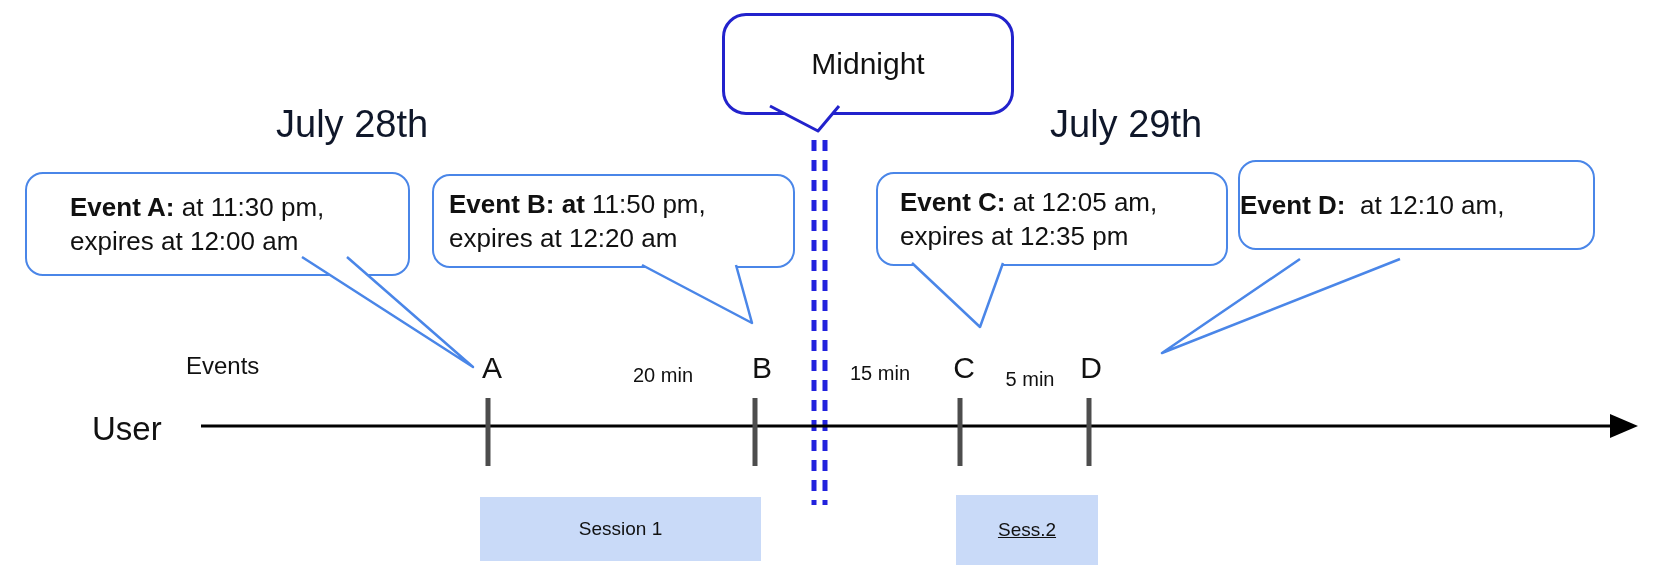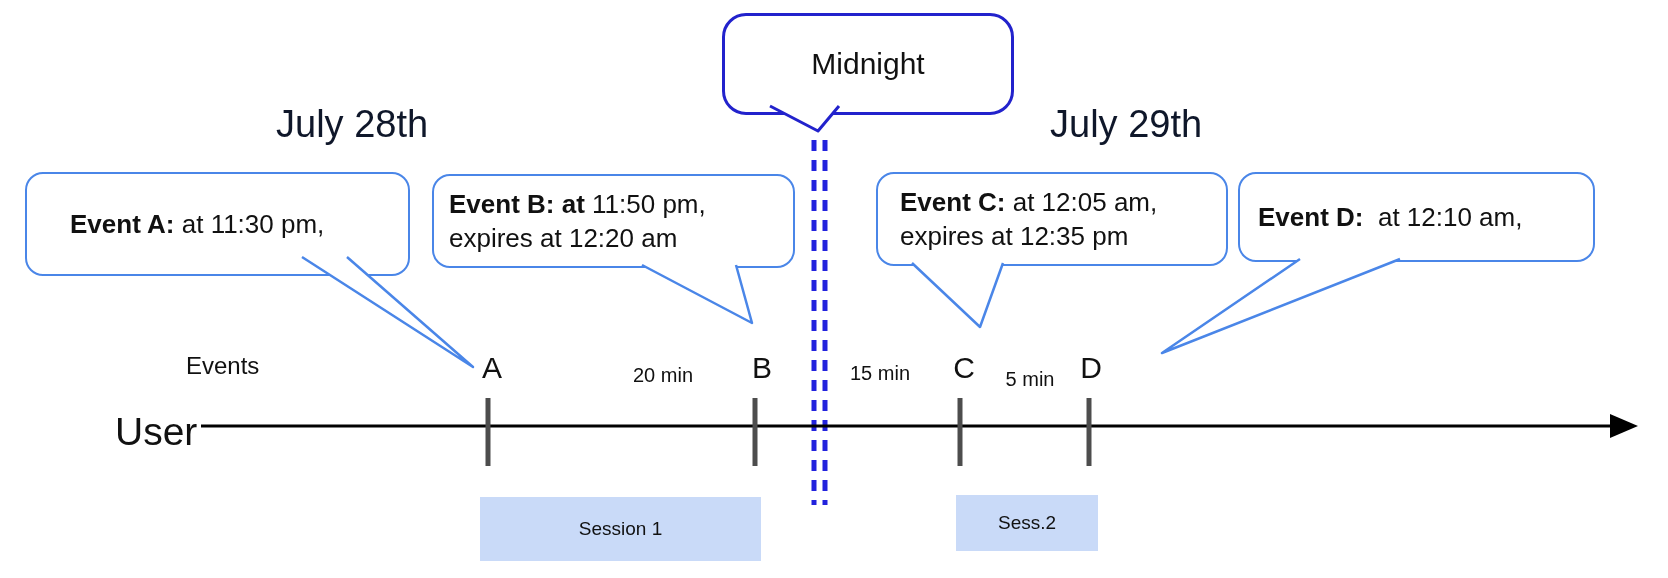--- a/index.html
+++ b/index.html
@@ -39,42 +39,42 @@
     font-size: 26px;
     line-height: 34px;
     display: flex; flex-direction: column; justify-content: center;
     box-sizing: border-box;
     z-index: 1;
   }
   .event-callout .line { white-space: pre-wrap; }
   .callout-a { left: 25px;   top: 172px; width: 385px; height: 104px; padding-left: 43px; }
   .callout-b { left: 432px;  top: 174px; width: 363px; height: 94px; padding-left: 15px; }
   .callout-c { left: 853px;  top: 172px; width: 352px; height: 94px; padding-left: 22px; margin-left: 23px; }
-  .callout-d { left: 1238px; top: 172px; width: 357px; height: 90px; padding-left: 18px; }
+  .callout-d { left: 1238px; top: 160px; width: 357px; height: 90px; }
   .small-label { position: absolute; z-index: 3; }
   .events-label { left: 186px; top: 352px; font-size: 24px; }
-  .user-label   { left: 115px; top: 410px; font-size: 39px; }
+  .user-label   { left: 92px; top: 410px; font-size: 33px; }
   .tick-label   { width: 60px; text-align: center; font-size: 30px; top: 351px; }
   .tick-a { left: 462px; }
   .tick-b { left: 732px; }
   .tick-c { left: 934px; }
   .tick-d { left: 1061px; }
   .gap-label { width: 110px; text-align: center; font-size: 20px; }
   .gap-1 { left: 608px;  top: 364px; }
   .gap-2 { left: 825px;  top: 362px; }
   .gap-3 { left: 975px;  top: 368px; }
   .session-box {
     position: absolute;
     background: #c9daf8;
     display: flex; align-items: center; justify-content: center;
     font-size: 19px;
     z-index: 1;
   }
   .session-1 { left: 480px; top: 497px; width: 281px; height: 64px; }
-  .session-2 { left: 956px; top: 495px; width: 142px; height: 56px; }
+  .session-2 { left: 956px; top: 495px; width: 142px; height: 70px; text-decoration: underline; }
   svg.overlay {
     position: absolute;
     left: 0; top: 0;
     width: 1668px; height: 578px;
     z-index: 2;
     pointer-events: none;
   }
 </style>
 </head>
 <body>
@@ -83,20 +83,21 @@
 
   <div class="date-label" style="left:276px; top:103px;">July 28th</div>
   <div class="date-label" style="left:1050px; top:103px;">July 29th</div>
 
   <div class="midnight-callout">
     <span>Midnight</span>
   </div>
 
   <div class="event-callout callout-a">
     <div class="line"><b>Event A:</b><span> at 11:30 pm,</span></div>
+    <div class="line">expires at 12:00 am</div>
   </div>
   <div class="event-callout callout-b">
     <div class="line"><b>Event B: at</b><span> 11:50 pm,</span></div>
     <div class="line">expires at 12:20 am</div>
   </div>
   <div class="event-callout callout-c">
     <div class="line"><b>Event C:</b><span> at 12:05 am,</span></div>
     <div class="line">expires at 12:35 pm</div>
   </div>
   <div class="event-callout callout-d">

